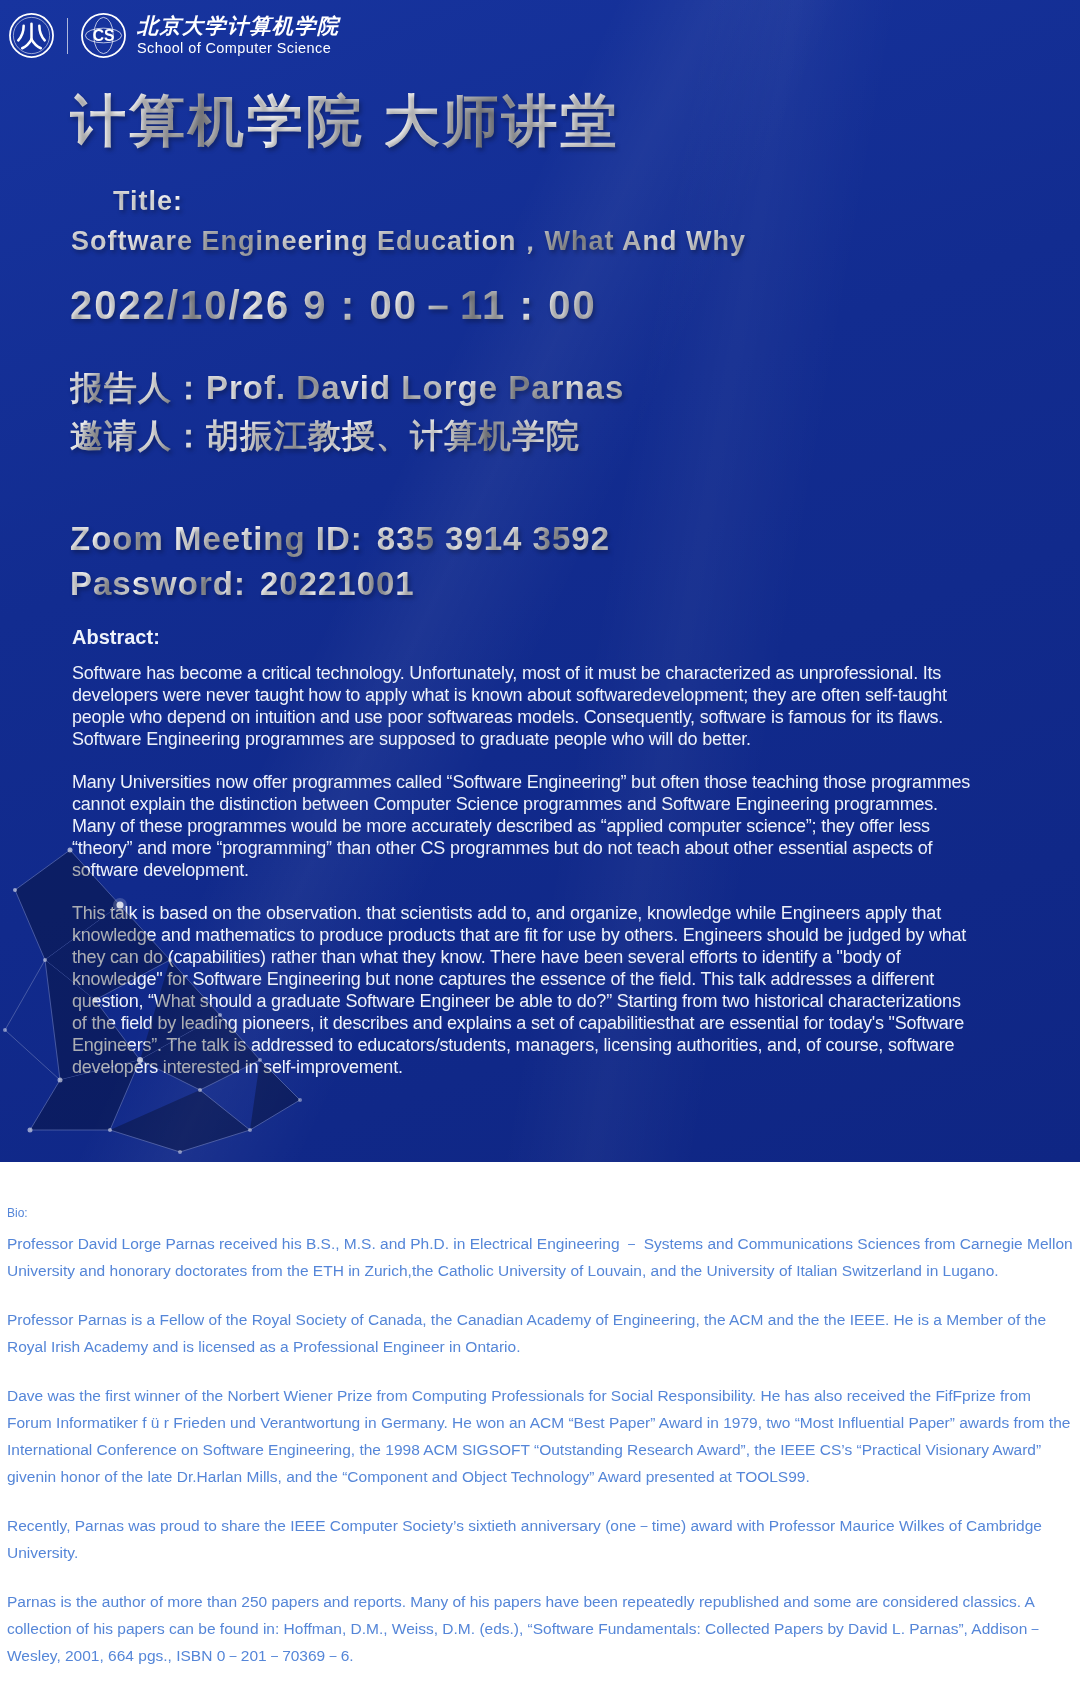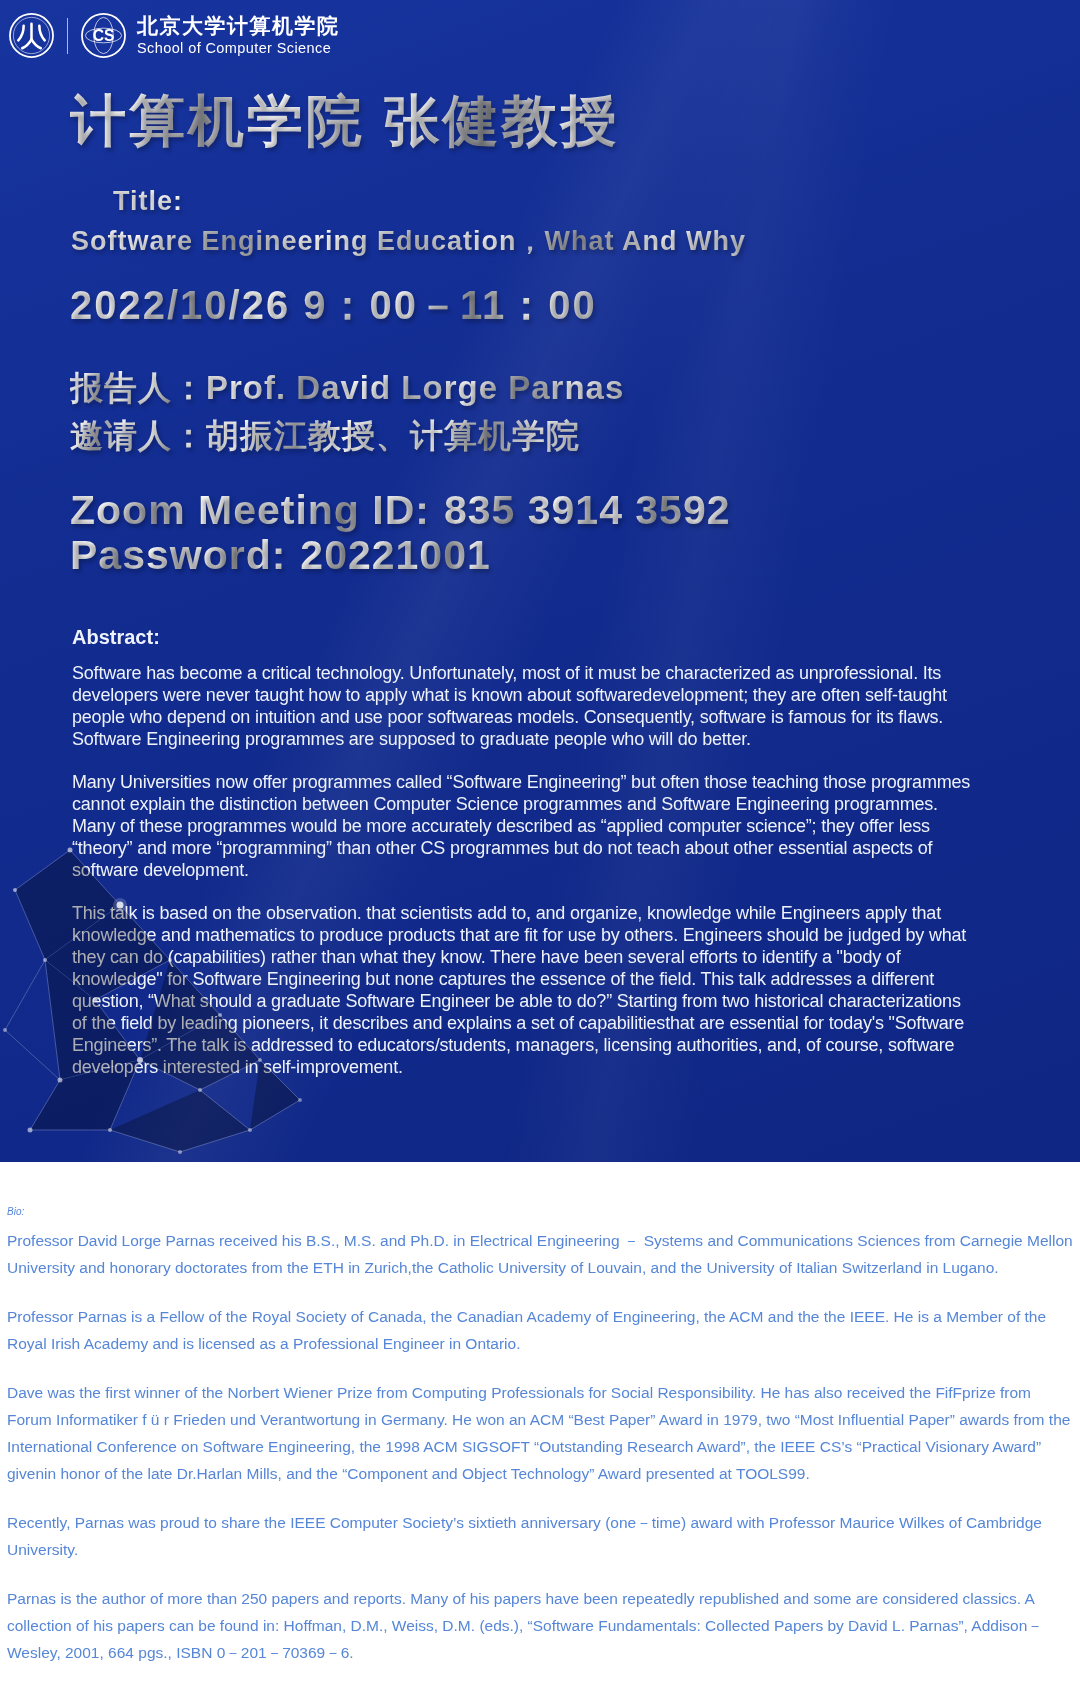--- a/index.html
+++ b/index.html
@@ -12,49 +12,49 @@
   .blue .streaks{position:absolute;inset:0;pointer-events:none;
         background:
           linear-gradient(115deg,transparent 38%,rgba(255,255,255,0.05) 44%,transparent 52%),
           linear-gradient(100deg,transparent 55%,rgba(255,255,255,0.04) 62%,transparent 70%);}
 
   .brand{position:absolute;top:12px;left:8px;display:flex;align-items:center;}
   .logo{width:47px;height:47px;flex:0 0 auto;}
   .logo svg{width:100%;height:100%;display:block;}
   .brand-divider{width:1px;height:36px;background:rgba(255,255,255,.65);margin:0 12px;}
   .org{margin-left:10px;color:#ffffff;}
-  .org-cn{font-size:21px;font-weight:bold;letter-spacing:1.5px;line-height:26px;}
+  .org-cn{font-size:21px;font-weight:bold;letter-spacing:1.5px;line-height:26px;font-style:italic;}
   .org-en{font-size:14.5px;letter-spacing:.4px;line-height:19px;}
 
   .metal{font-weight:bold;color:#d9d9dc;
          background:linear-gradient(103deg,#d8d8da 0%,#f9f9fa 10%,#9b9ca1 24%,#ffffff 37%,
                     #b7b8bc 50%,#f3f3f4 62%,#8e9095 75%,#ececee 87%,#bfc0c4 100%);
          -webkit-background-clip:text;background-clip:text;
          -webkit-text-fill-color:transparent;
          text-shadow:2px 3px 4px rgba(0,0,0,0.28);}
 
   .main-title{position:absolute;left:70px;top:84px;font-size:56px;letter-spacing:3px;margin:0;}
   .title-block{position:absolute;left:71px;top:186px;}
   .title-label{font-size:27px;letter-spacing:1px;margin-bottom:6px;margin-left:42px;}
   .talk-title{font-size:27px;letter-spacing:1px;}
   .datetime{position:absolute;left:70px;top:278px;font-size:40px;letter-spacing:2px;}
   .people{position:absolute;left:70px;top:364px;font-size:33px;line-height:48px;letter-spacing:1px;}
-  .zoominfo{position:absolute;left:70px;top:488px;font-size:41px;line-height:45px;letter-spacing:1px;}
+  .zoominfo{position:absolute;left:70px;top:516px;font-size:33px;line-height:45px;letter-spacing:1px;}
   .zoominfo .val{margin-left:14px;}
 
   .abstract{position:absolute;left:72px;top:626px;width:906px;color:#eef2fa;}
   .abstract .abs-label{font-size:20px;font-weight:bold;margin-bottom:13px;}
   .abstract p{font-size:18px;line-height:22px;letter-spacing:-0.2px;margin:8px 0 21px 0;}
 
   .constellation{position:absolute;left:0;top:830px;pointer-events:none;}
 
   
   .bio{position:absolute;top:1162px;left:0;width:1080px;height:539px;background:#ffffff;
        box-sizing:border-box;padding:44px 6px 0 7px;color:#5586d8;}
-  .bio .bio-label{font-size:10px;margin-bottom:10px;font-style:italic;}
+  .bio .bio-label{font-size:12px;margin-bottom:10px;}
   .bio p{font-size:15.5px;line-height:27px;margin:0 0 22px 0;}
 </style>
 </head>
 <body>
 
 <div class="poster">
 
   <div class="blue">
     <div class="streaks"></div>
 
@@ -80,21 +80,21 @@
           <ellipse cx="24" cy="24" rx="18.5" ry="7.5" stroke-width="0.9" opacity="0.8"></ellipse>
           <text x="24" y="30" text-anchor="middle" font-size="16" font-weight="bold" fill="#ffffff" stroke="none" font-family="Liberation Sans, sans-serif">CS</text>
         </svg>
       </div>
       <div class="org">
         <div class="org-cn">北京大学计算机学院</div>
         <div class="org-en">School of Computer Science</div>
       </div>
     </div>
 
-    <h1 class="main-title metal">计算机学院 张健教授</h1>
+    <h1 class="main-title metal">计算机学院 大师讲堂</h1>
 
     <div class="title-block">
       <div class="title-label metal">Title:</div>
       <div class="talk-title metal">Software Engineering Education，What And Why</div>
     </div>
 
     <div class="datetime metal">2022/10/26 9：00－11：00</div>
 
     <div class="people">
       <div>

